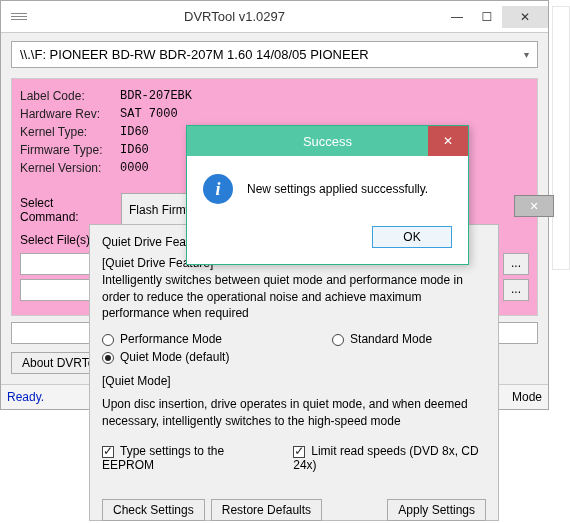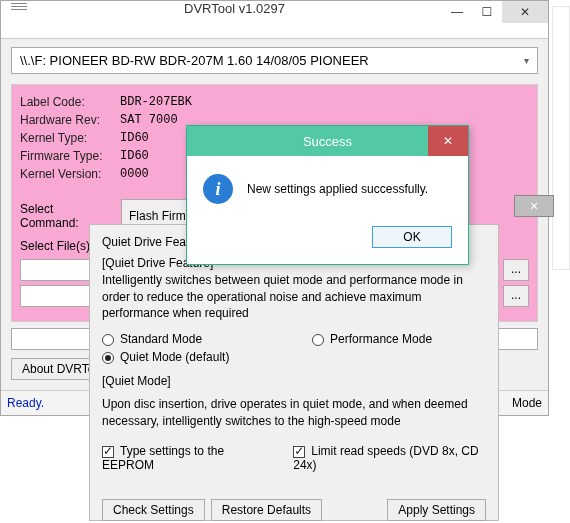--- a/index.html
+++ b/index.html
@@ -1,20 +1,20 @@
 <!DOCTYPE html>
 <html><head>
 <meta charset="utf-8">
 <style>
 * { box-sizing: border-box; margin: 0; padding: 0; }
 body { font-family: "Segoe UI", Tahoma, sans-serif; font-size: 12px; background: #fff; width: 570px; height: 523px; position: relative; overflow: hidden; }
 
 
 .main-window { position: absolute; left: 0; top: 0; width: 549px; border: 1px solid #a8a8a8; background: #f0f0f0; }
-.titlebar { height: 38px; display: flex; align-items: flex-start; border-bottom: 1px solid #ccc; background: #fff; }
+.titlebar { height: 32px; display: flex; align-items: center; border-bottom: 1px solid #ccc; background: #fff; }
 .title-icon { width: 16px; height: 12px; margin-left: 10px; }
 .title-icon svg { width: 16px; height: 12px; }
 .titlebar-title { flex: 1; text-align: center; font-size: 13px; color: #333; }
 .win-btns { display: flex; }
 .win-btn { width: 30px; height: 22px; display: flex; align-items: center; justify-content: center; font-family: Arial; font-size: 12px; color: #333; }
 .win-btn.close { width: 46px; background: #e0e0e0; }
 
 .main-body { padding: 8px 10px 10px 10px; }
 
 .drive-line { background: #fff; border: 1px solid #aaa; padding: 5px 8px; font-family: Liberation Sans, sans-serif; font-size: 13px; display: flex; justify-content: space-between; align-items: center; }
@@ -155,22 +155,22 @@
 <div class="right-strip"></div>
 
 <div class="quiet-panel">
   <div class="close-x">✕</div>
   <div class="qp-title">Quiet Drive Feature</div>
   <div class="qp-desc">
     <div>[Quiet Drive Feature]</div>
     <div>Intelligently switches between quiet mode and performance mode in order to reduce the operational noise and achieve maximum performance when required</div>
   </div>
   <div class="radio-row1">
+    <label><span class="circle"></span><span>Performance Mode</span></label>
     <label><span class="circle"></span><span>Standard Mode</span></label>
-    <label><span class="circle"></span><span>Performance Mode</span></label>
   </div>
   <div class="radio-row2">
     <label><span class="circle sel"></span><span>Quiet Mode (default)</span></label>
   </div>
   <div class="qp-sub">[Quiet Mode]</div>
   <div class="qp-mode-desc">Upon disc insertion, drive operates in quiet mode, and when deemed necessary, intelligently switches to the high-speed mode</div>
   <div class="cbrow">
     <label><span class="cb sel"></span><span>Type settings to the EEPROM</span></label>
     <label><span class="cb sel"></span><span>Limit read speeds (DVD 8x, CD 24x)</span></label>
   </div>

